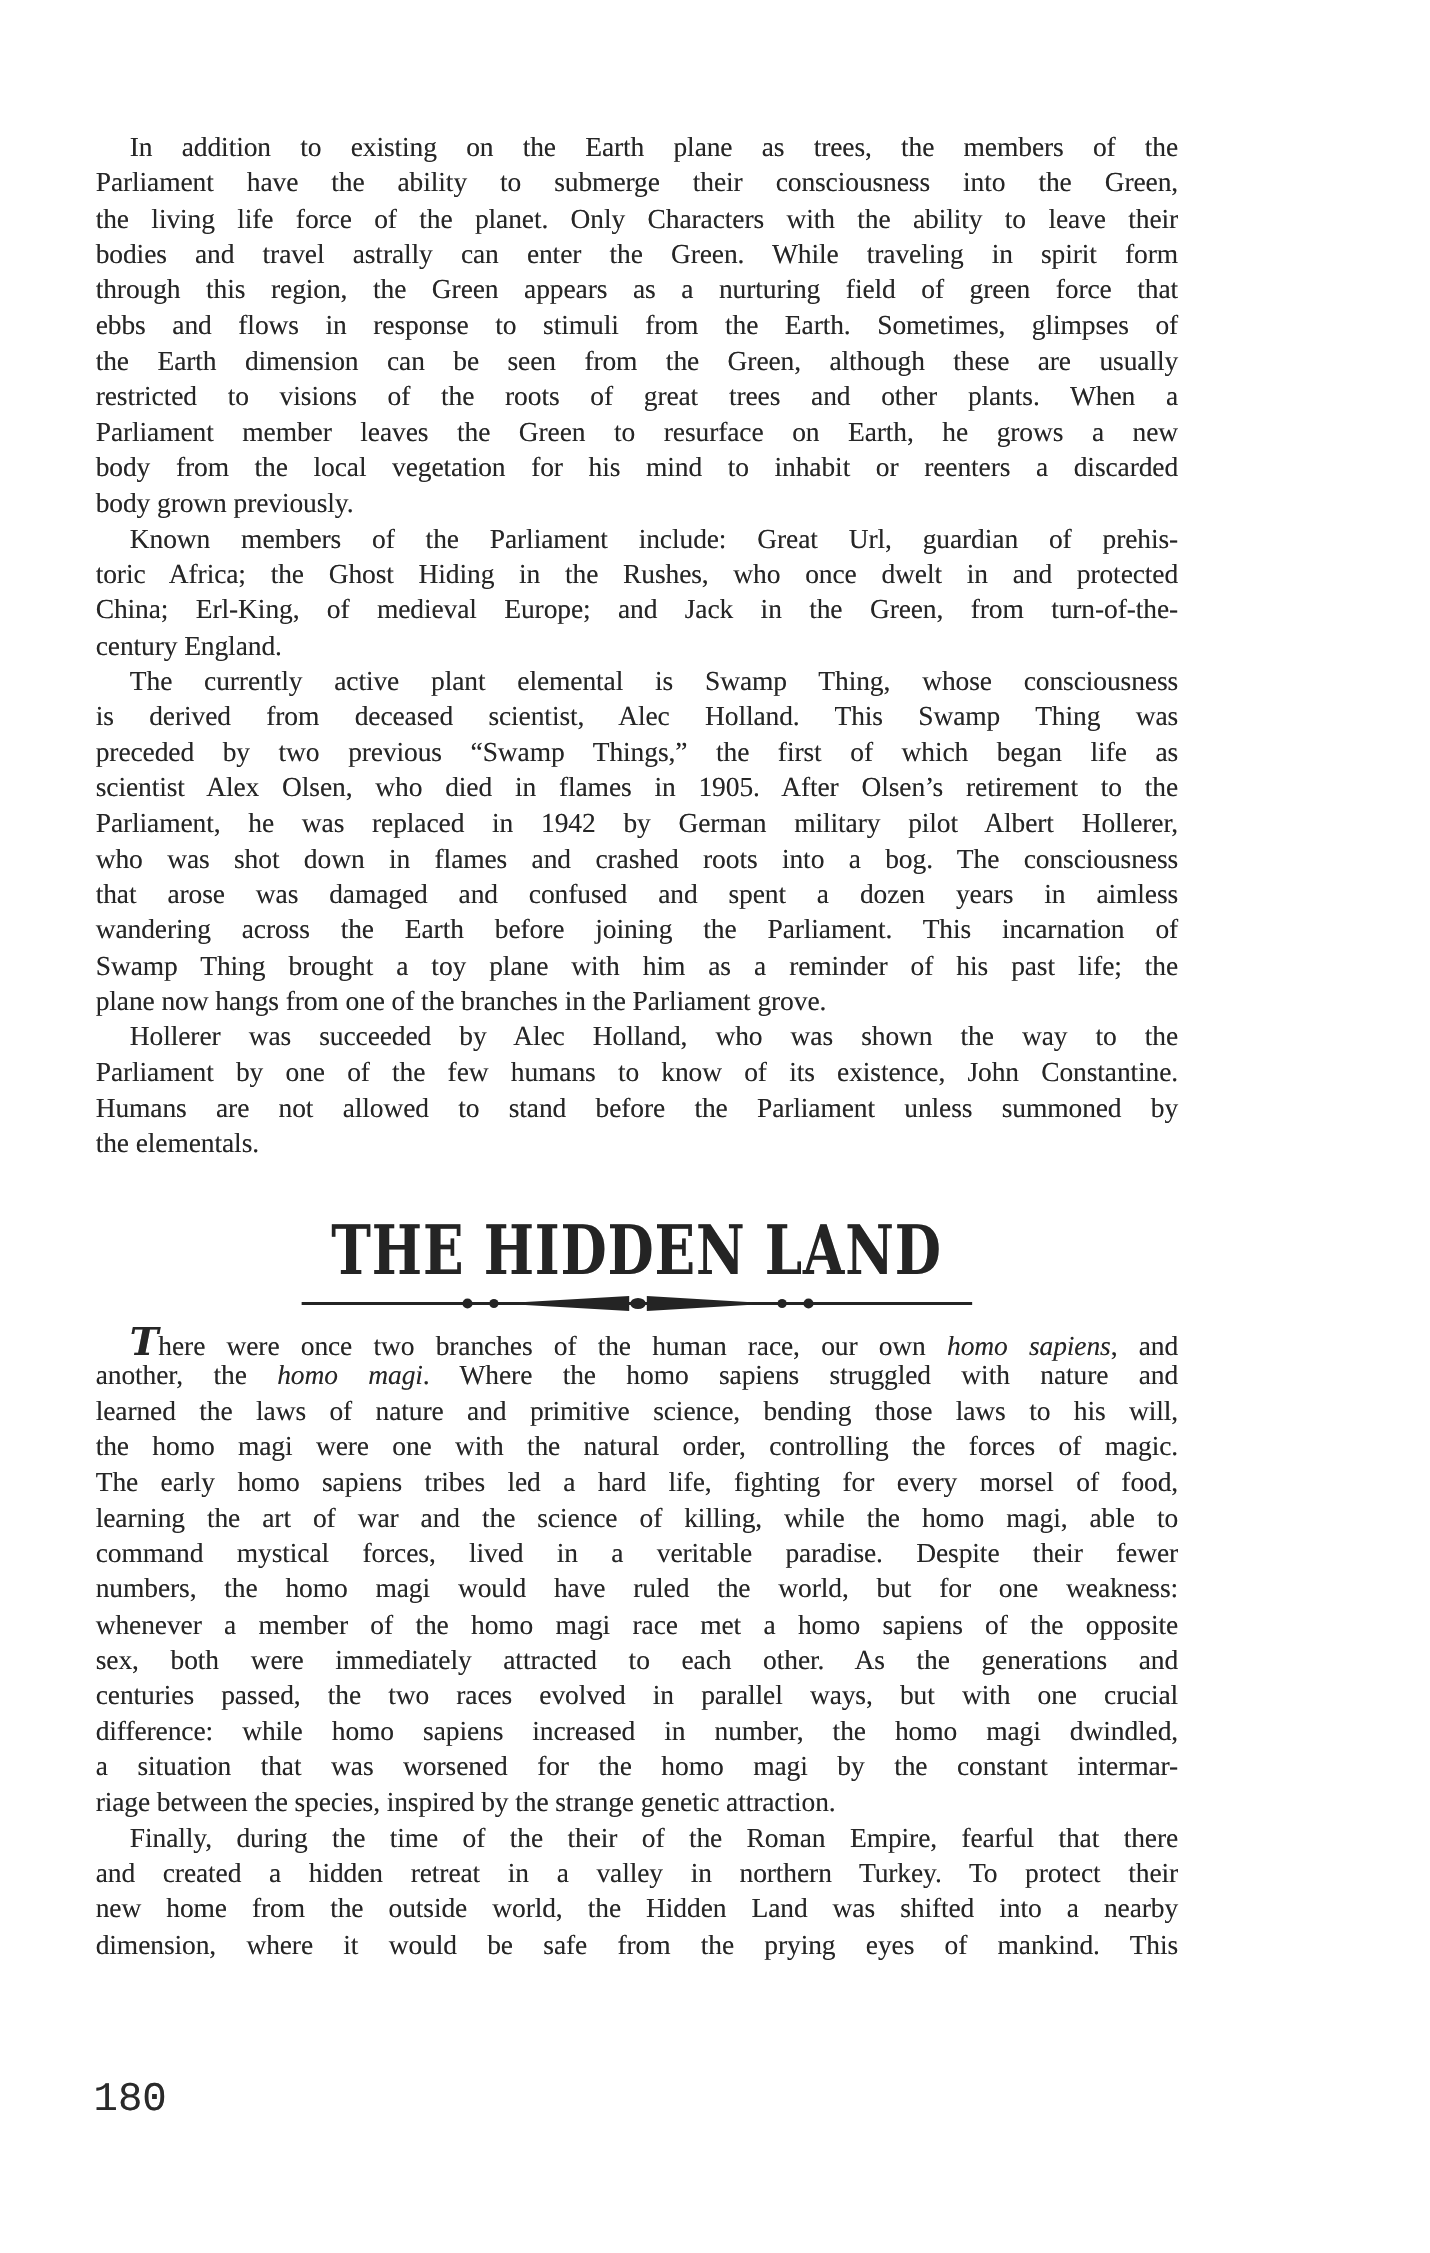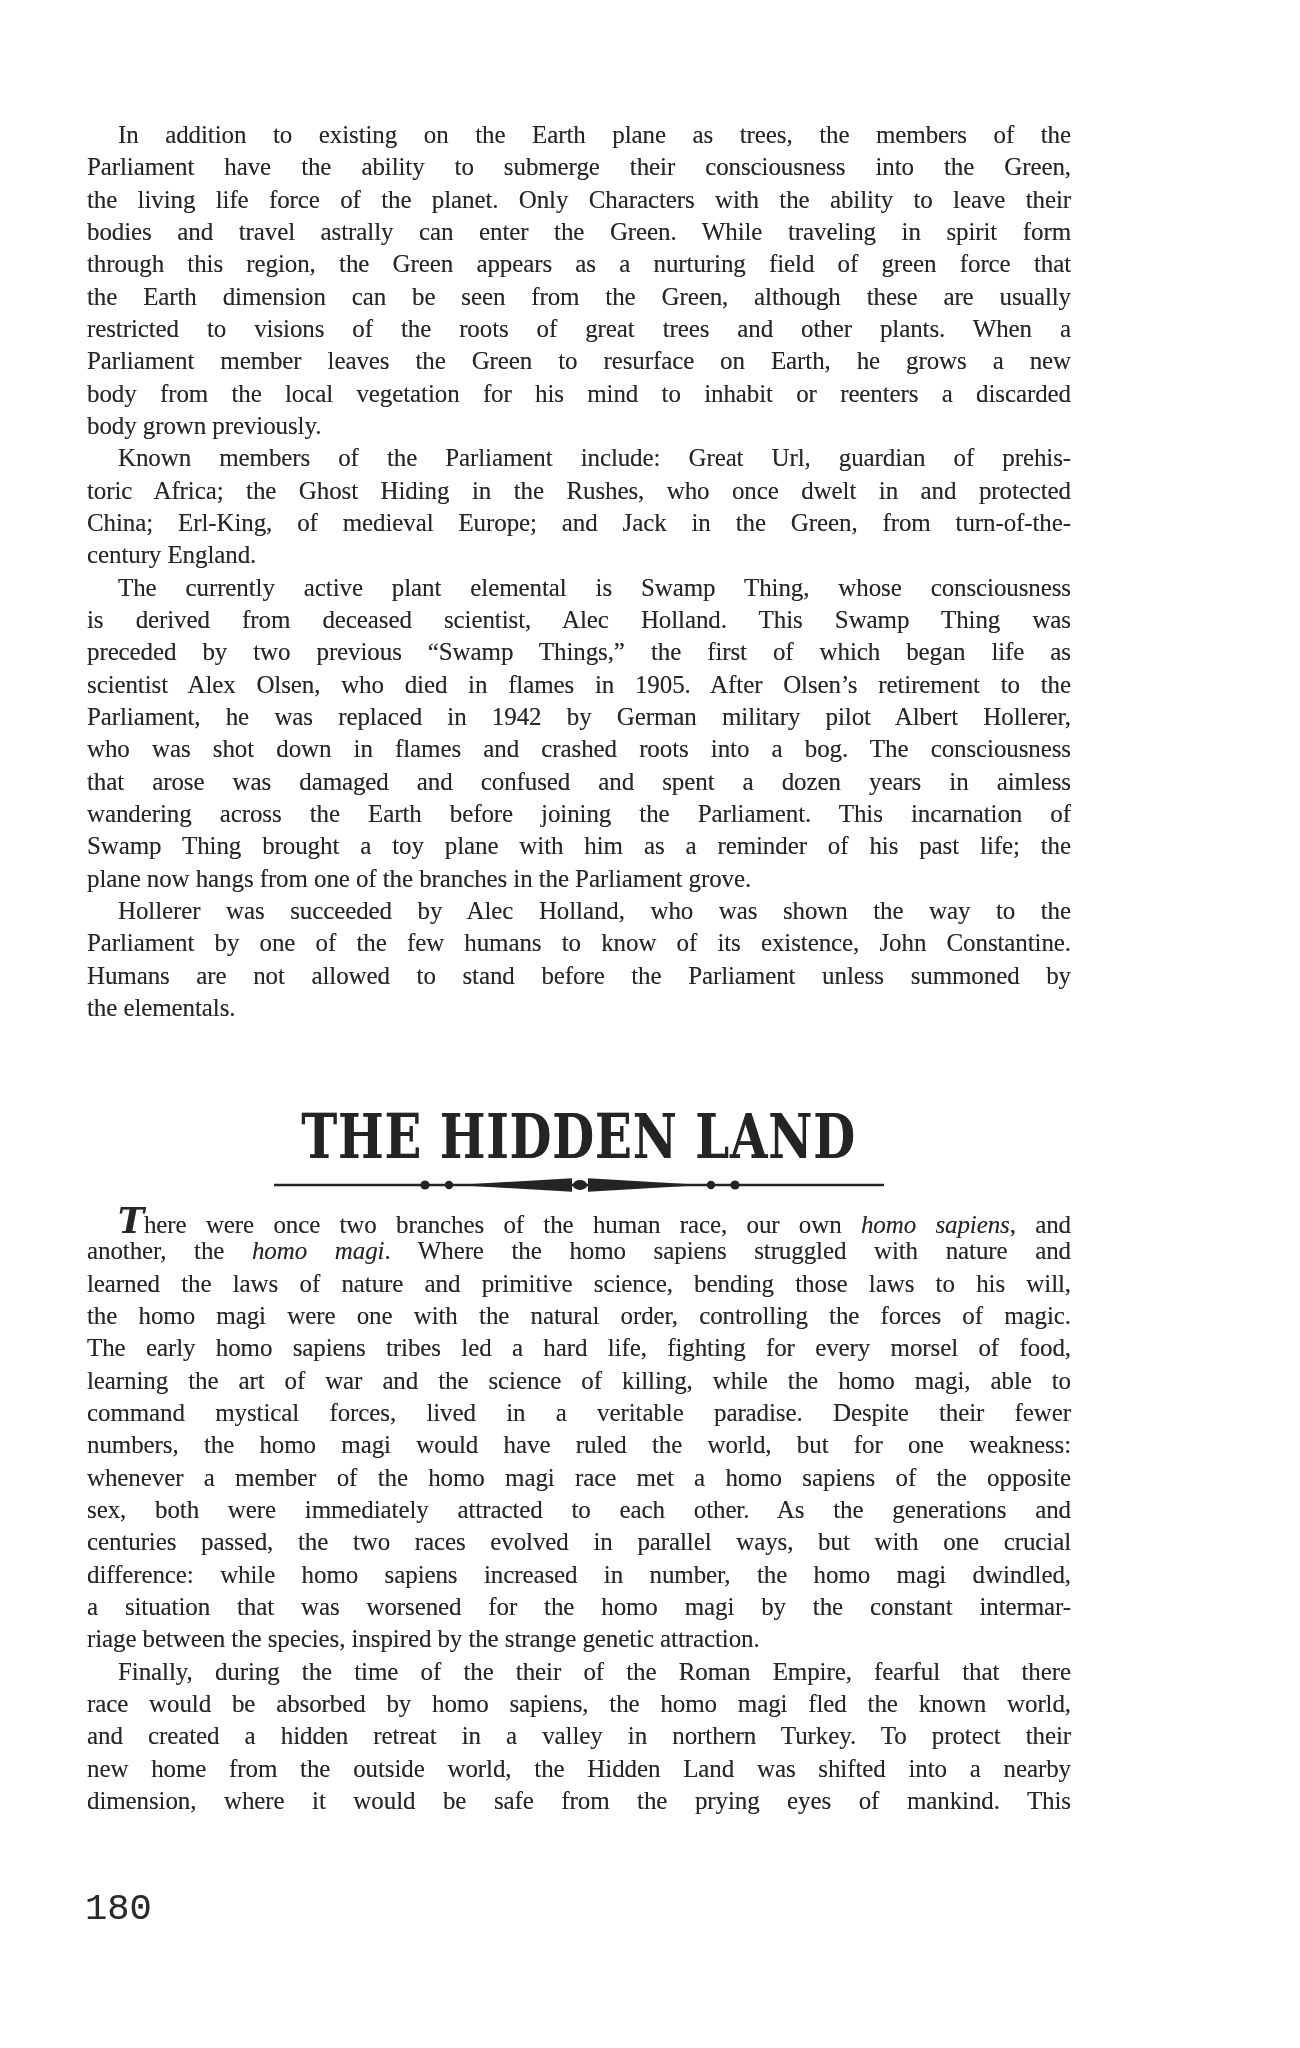--- a/index.html
+++ b/index.html
@@ -70,20 +70,21 @@
 <body>
 
 <div class="page">
 
   <div class="textblock" id="block-top" style="top:119px">
       <div class="line first">In addition to existing on the Earth plane as trees, the members of the</div>
       <div class="line">Parliament have the ability to submerge their consciousness into the Green,</div>
       <div class="line">the living life force of the planet. Only Characters with the ability to leave their</div>
       <div class="line">bodies and travel astrally can enter the Green. While traveling in spirit form</div>
       <div class="line">through this region, the Green appears as a nurturing field of green force that</div>
+      <div class="line">ebbs and flows in response to stimuli from the Earth. Sometimes, glimpses of</div>
       <div class="line">the Earth dimension can be seen from the Green, although these are usually</div>
       <div class="line">restricted to visions of the roots of great trees and other plants. When a</div>
       <div class="line">Parliament member leaves the Green to resurface on Earth, he grows a new</div>
       <div class="line">body from the local vegetation for his mind to inhabit or reenters a discarded</div>
       <div class="line lastline">body grown previously.</div>
       <div class="line first">Known members of the Parliament include: Great Url, guardian of prehis-</div>
       <div class="line">toric Africa; the Ghost Hiding in the Rushes, who once dwelt in and protected</div>
       <div class="line">China; Erl-King, of medieval Europe; and Jack in the Green, from turn-of-the-</div>
       <div class="line lastline">century England.</div>
       <div class="line first">The currently active plant elemental is Swamp Thing, whose consciousness</div>
@@ -124,21 +125,20 @@
       <div class="line">learning the art of war and the science of killing, while the homo magi, able to</div>
       <div class="line">command mystical forces, lived in a veritable paradise. Despite their fewer</div>
       <div class="line">numbers, the homo magi would have ruled the world, but for one weakness:</div>
       <div class="line">whenever a member of the homo magi race met a homo sapiens of the opposite</div>
       <div class="line">sex, both were immediately attracted to each other. As the generations and</div>
       <div class="line">centuries passed, the two races evolved in parallel ways, but with one crucial</div>
       <div class="line">difference: while homo sapiens increased in number, the homo magi dwindled,</div>
       <div class="line">a situation that was worsened for the homo magi by the constant intermar-</div>
       <div class="line lastline">riage between the species, inspired by the strange genetic attraction.</div>
       <div class="line first">Finally, during the time of the their of the Roman Empire, fearful that there</div>
-      <div class="line">race would be absorbed by homo sapiens, the homo magi fled the known world,</div>
       <div class="line">and created a hidden retreat in a valley in northern Turkey. To protect their</div>
       <div class="line">new home from the outside world, the Hidden Land was shifted into a nearby</div>
       <div class="line">dimension, where it would be safe from the prying eyes of mankind. This</div>
     </div>
 
   <div class="pagenum">180</div>
 
 </div>
 
 </body></html>

